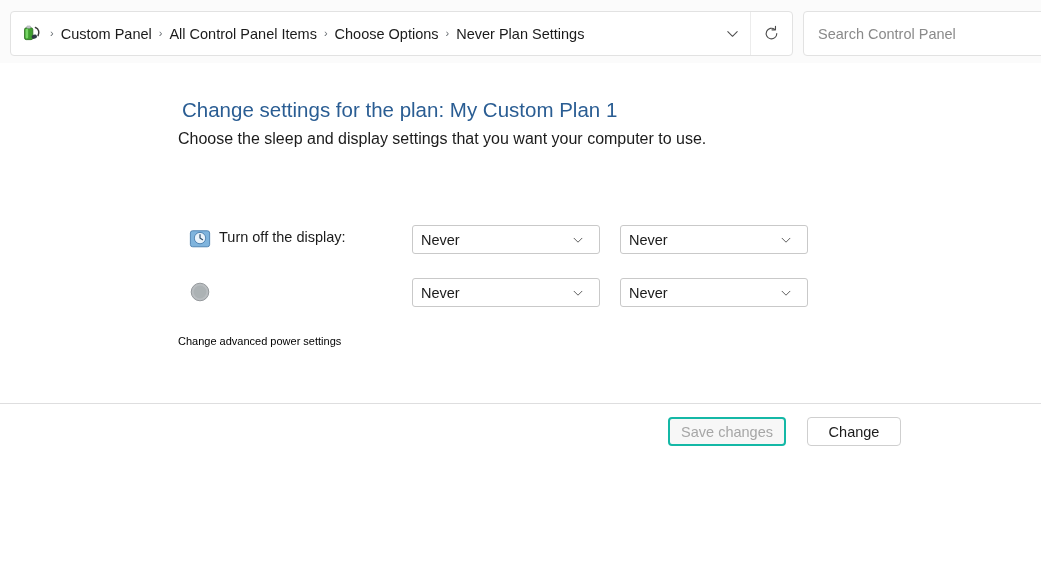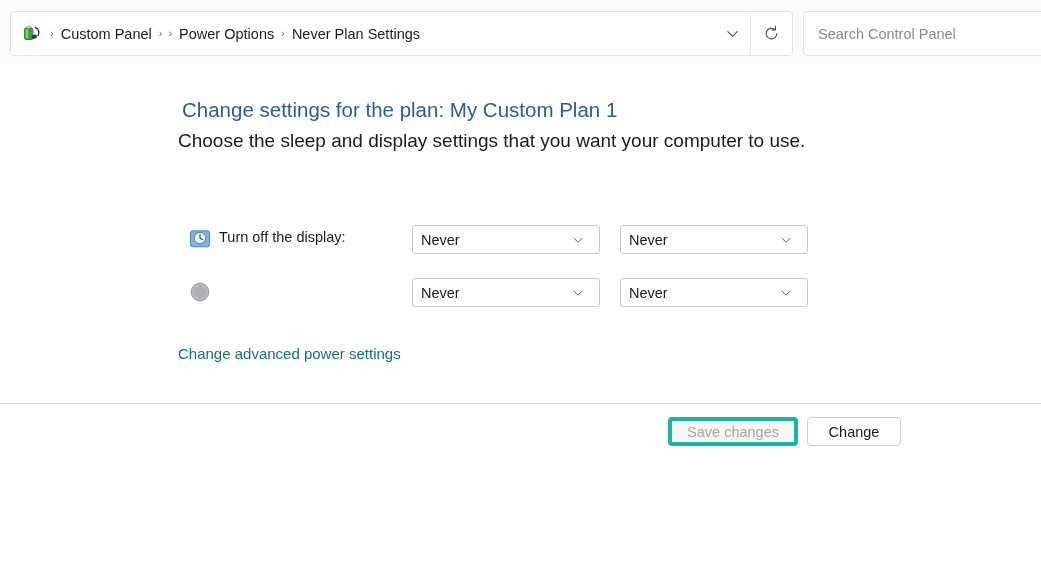--- a/index.html
+++ b/index.html
@@ -133,21 +133,21 @@
     color: #2a5d93;
     font-weight: normal;
     margin: 4px;
     white-space: nowrap;
   }
 
   #page-subtitle {
     position: absolute;
     left: 178px;
     top: 67px;
-    font-size: 19px;
+    font-size: 16px;
     color: #1b1b1b;
     white-space: nowrap;
     text-align: right;
   }
 
   
   #col-headers { position: absolute; left: 0; top: 106px; width: 100%; height: 42px; }
   .col-head {
     position: absolute;
     display: flex;
@@ -200,23 +200,23 @@
     font-size: 14.5px;
     color: #1b1b1b;
     white-space: nowrap;
     overflow: hidden;
   }
   .combo-arrow { flex: 0 0 auto; display: flex; align-items: center; padding-right: 2px; }
 
   #advanced-link {
     position: absolute;
     left: 178px;
-    top: 282px;
-    font-size: 15px;
-    color: #0f766e;
+    top: 272px;
+    font-size: 11px;
+    color: #000000;
     text-decoration: none;
     cursor: pointer;
     white-space: nowrap;
   }
 
   
   #footer-divider {
     position: absolute;
     left: 0;
     top: 403px;
@@ -241,23 +241,23 @@
     border-radius: 4px;
     font-family: "Liberation Sans", sans-serif;
     font-size: 14.5px;
     display: flex;
     align-items: center;
     justify-content: center;
     cursor: default;
   }
   #btn-save {
     left: 668px;
-    width: 130px;
+    width: 118px;
     background: #f7f7f7;
-    border: 4px solid #14b8a6;
+    border: 2px solid #14b8a6;
     color: #a6a6a6;
   }
   #btn-cancel {
     left: 807px;
     width: 94px;
     background: #ffffff;
     border: 1px solid #cfcfcf;
     color: #1b1b1b;
   }
 </style>
@@ -280,22 +280,23 @@
         <rect x="6.6" y="3.4" width="4.4" height="2.6" rx="0.8" fill="#c9cdd0" stroke="#8e9497" stroke-width="0.6"></rect>
 
         <ellipse cx="15.2" cy="15.6" rx="3.1" ry="2.4" fill="#2e3a45" transform="rotate(-20 15.2 15.6)"></ellipse>
       </svg>
     </div>
 
     <div id="breadcrumb">
       <span class="crumb-sep">›</span>
       <span class="crumb">Custom Panel</span>
       <span class="crumb-sep">›</span>
+      <span class="crumb">All Control Panel Items</span>
       <span class="crumb-sep">›</span>
-      <span class="crumb">Power Options</span>
+      <span class="crumb">Choose Options</span>
       <span class="crumb-sep">›</span>
       <span class="crumb">Never Plan Settings</span>
     </div>
 
     <div id="addr-history-btn">
       <svg width="15" height="15" viewBox="0 0 16 16">
         <path d="M3 6 L8 11 L13 6" stroke="#4d4d4d" stroke-width="1.1" fill="none" stroke-linecap="round" stroke-linejoin="round"></path>
       </svg>
     </div>
 

